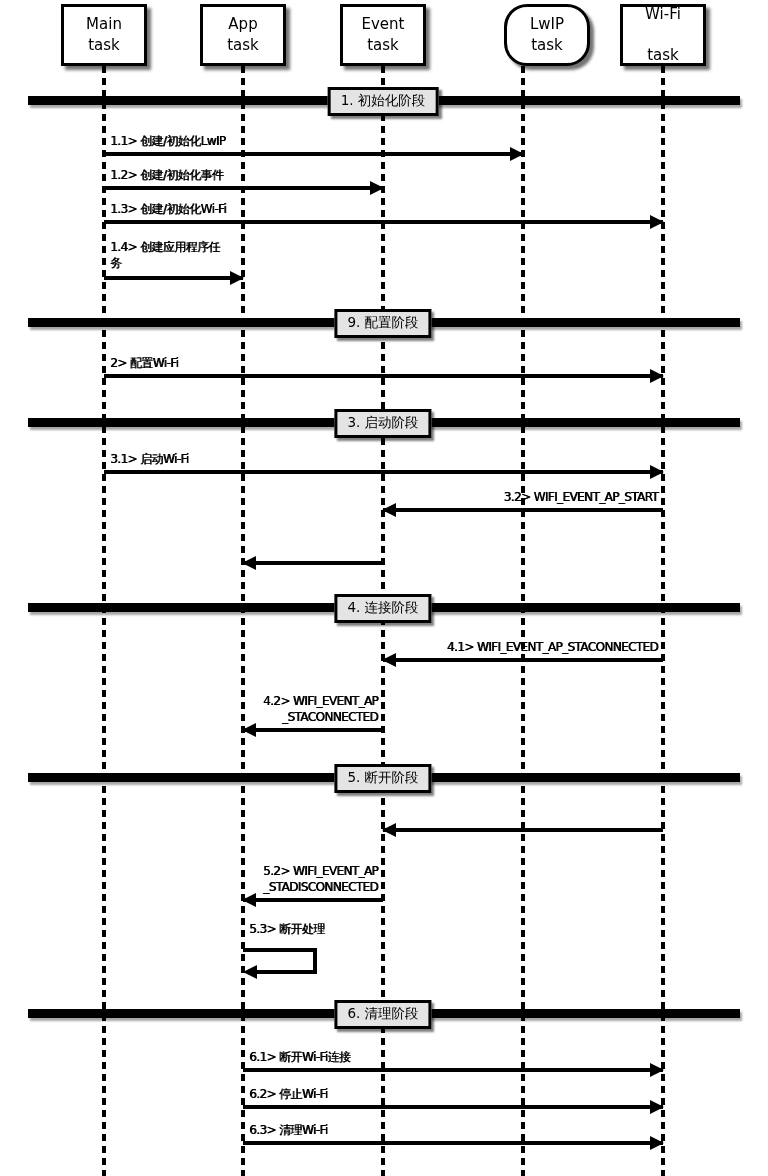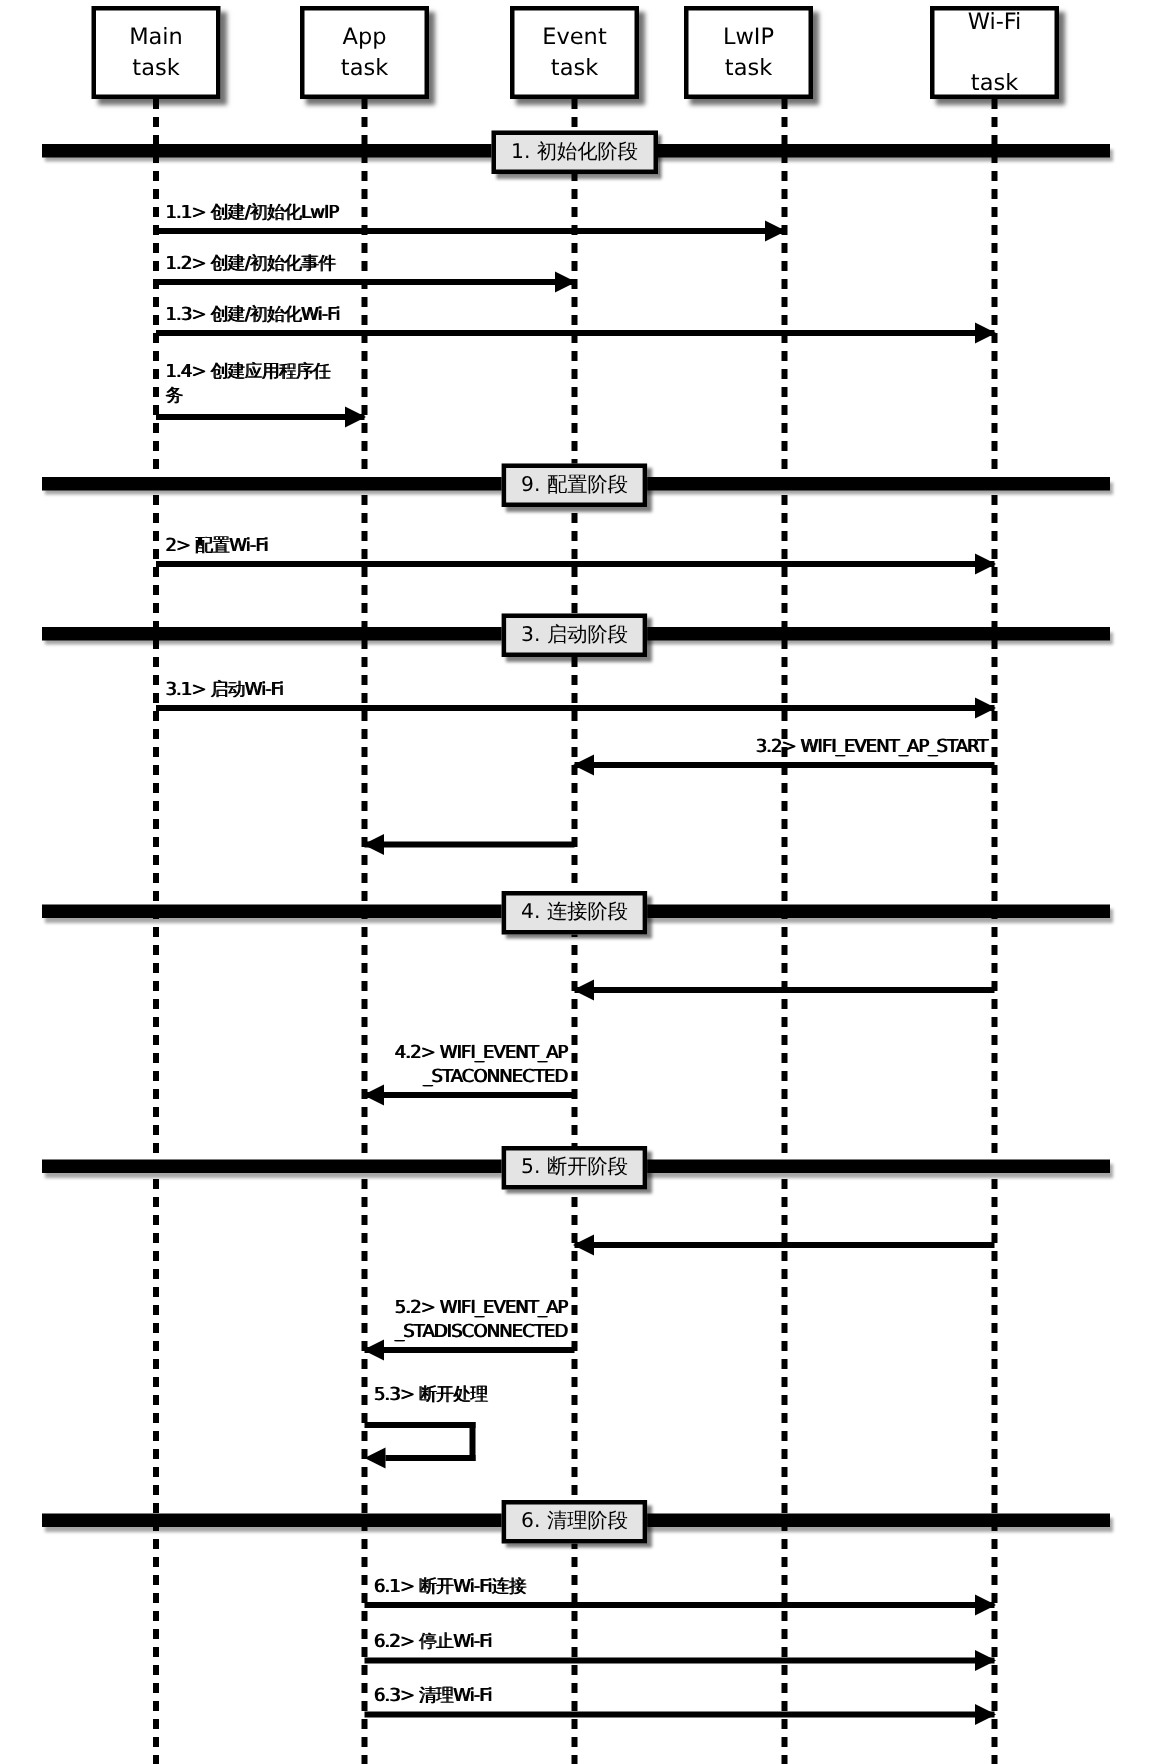--- a/index.html
+++ b/index.html
@@ -74,21 +74,21 @@
     <span>task</span>
   </div>
   <div class="pbox" style="left:200px;">
     <span>App</span>
     <span>task</span>
   </div>
   <div class="pbox" style="left:340px;">
     <span>Event</span>
     <span>task</span>
   </div>
-  <div class="pbox" style="left:456px;">
+  <div class="pbox" style="left:504px;border-radius:23px;">
     <span>LwIP</span>
     <span>task</span>
   </div>
   <div class="pbox" style="left:620px;gap:20px;">
     <span>Wi-Fi</span>
     <span>task</span>
   </div>
 
   <div class="divider" style="top:96px;"></div>
   <div class="phase-label" style="top:87px;">1. 初始化阶段</div>
@@ -149,20 +149,23 @@
     <div class="head-l"></div>
   </div>
 
   <div class="arrow" style="left:243px;top:561px;width:140px;">
     <div class="head-l"></div>
   </div>
 
   <div class="divider" style="top:603px;"></div>
   <div class="phase-label" style="top:594px;">4. 连接阶段</div>
 
+  <div class="mlabel right" style="right:110px;top:640px;">
+    <span>4.1&gt; WIFI_EVENT_AP_STACONNECTED</span>
+  </div>
   <div class="arrow" style="left:383px;top:658px;width:280px;">
     <div class="head-l"></div>
   </div>
 
   <div class="mlabel right" style="right:390px;top:694px;text-align:right;">
     <span>4.2&gt; WIFI_EVENT_AP</span>
     <span>_STACONNECTED</span>
   </div>
   <div class="arrow" style="left:243px;top:728px;width:140px;">
     <div class="head-l"></div>

